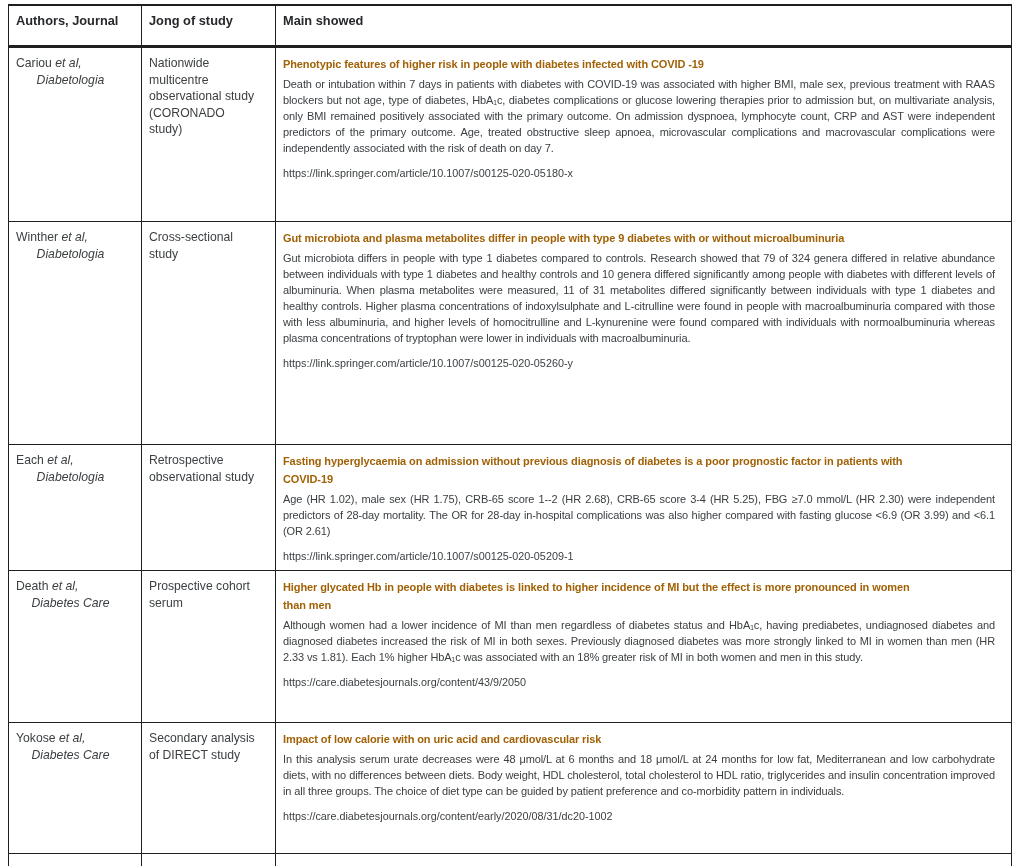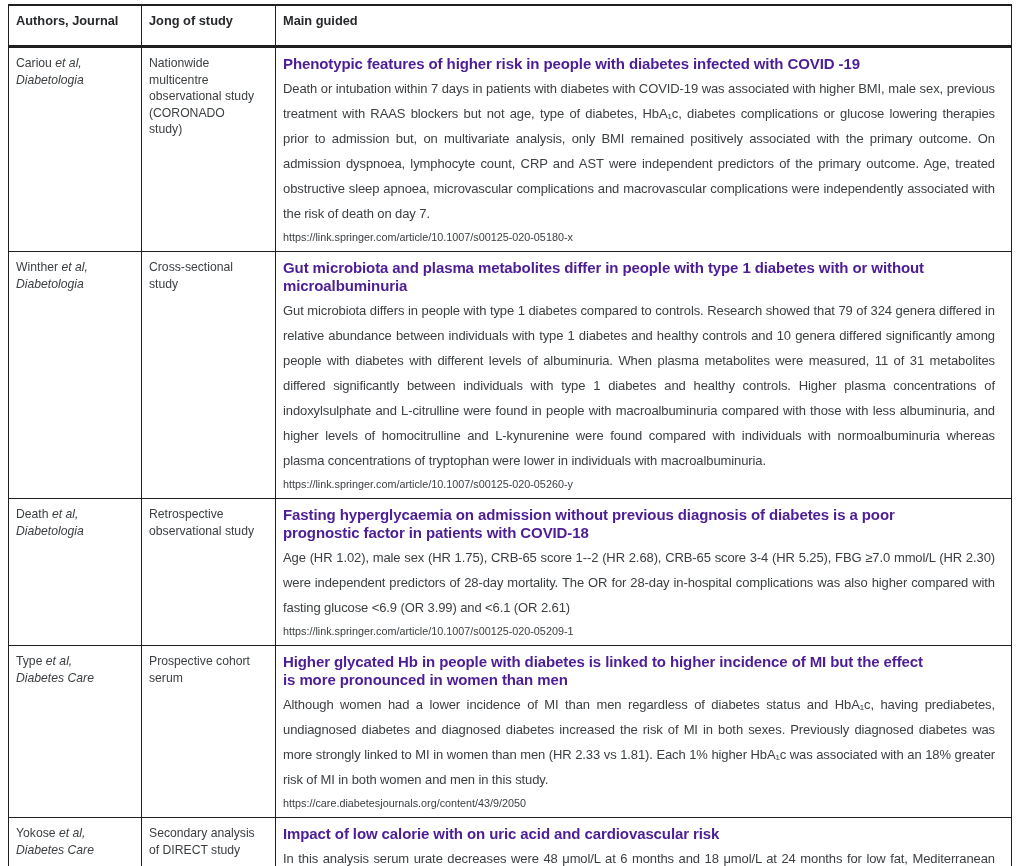--- a/index.html
+++ b/index.html
@@ -44,41 +44,41 @@
     font-weight: bold;
     color: #26282b;
     height: 26px;
     padding-left: 7px;
   }
   .author-cell, .study-cell {
     font-size: 12.2px;
     line-height: 16.5px;
     color: #3c4043;
   }
-  .italic { font-style: italic; }
+  .italic { font-style: italic; text-align: center; }
   .result-title {
     font-weight: bold;
-    font-size: 15px;
+    font-size: 11px;
     line-height: 18px;
-    color: #4c1d95;
+    color: #a16207;
     max-width: 650px;
     margin-bottom: 3px;
     letter-spacing: -0.1px;
   }
   .result-body {
-    font-size: 13px;
-    line-height: 25px;
+    font-size: 11px;
+    line-height: 16px;
     letter-spacing: -0.1px;
     text-align: justify;
     color: #3c4043;
   }
   .result-url {
     font-size: 10.8px;
     line-height: 15px;
-    margin-top: 4px;
+    margin-top: 10px;
     color: #3c4043;
     text-decoration: none;
     display: inline-block;
   }
   
   tr.r1 td { height: 160px; }
   tr.r2 td { height: 209px; }
   tr.r3 td { height: 112px; }
   tr.r4 td { height: 138px; }
   tr.r5 td { height: 117px; }
@@ -91,21 +91,21 @@
   <table class="studies">
     <colgroup>
         <col class="c1">
         <col class="c2">
         <col class="c3">
       </colgroup>
     <thead>
       <tr>
         <th>Authors, Journal</th>
         <th>Jong of study</th>
-        <th>Main guided</th>
+        <th>Main showed</th>
       </tr>
     </thead>
     <tbody>
 
       <tr class="r1">
         <td class="author-cell">
           <div><span>Cariou</span> <span class="italic">et al,</span></div>
           <div class="italic">Diabetologia</div>
         </td>
         <td class="study-cell">Nationwide multicentre observational study (CORONADO study)</td>
@@ -116,42 +116,42 @@
         </td>
       </tr>
 
       <tr class="r2">
         <td class="author-cell">
           <div><span>Winther</span> <span class="italic">et al,</span></div>
           <div class="italic">Diabetologia</div>
         </td>
         <td class="study-cell">Cross-sectional study</td>
         <td>
-          <div class="result-title">Gut microbiota and plasma metabolites differ in people with type 1 diabetes with or without microalbuminuria</div>
+          <div class="result-title">Gut microbiota and plasma metabolites differ in people with type 9 diabetes with or without microalbuminuria</div>
           <div class="result-body">Gut microbiota differs in people with type 1 diabetes compared to controls. Research showed that 79 of 324 genera differed in relative abundance between individuals with type 1 diabetes and healthy controls and 10 genera differed significantly among people with diabetes with different levels of albuminuria. When plasma metabolites were measured, 11 of 31 metabolites differed significantly between individuals with type 1 diabetes and healthy controls. Higher plasma concentrations of indoxylsulphate and L-citrulline were found in people with macroalbuminuria compared with those with less albuminuria, and higher levels of homocitrulline and L-kynurenine were found compared with individuals with normoalbuminuria whereas plasma concentrations of tryptophan were lower in individuals with macroalbuminuria.</div>
           <a class="result-url">https://link.springer.com/article/10.1007/s00125-020-05260-y</a>
         </td>
       </tr>
 
       <tr class="r3">
         <td class="author-cell">
-          <div><span>Death</span> <span class="italic">et al,</span></div>
+          <div><span>Each</span> <span class="italic">et al,</span></div>
           <div class="italic">Diabetologia</div>
         </td>
         <td class="study-cell">Retrospective observational study</td>
         <td>
-          <div class="result-title">Fasting hyperglycaemia on admission without previous diagnosis of diabetes is a poor prognostic factor in patients with COVID-18</div>
+          <div class="result-title">Fasting hyperglycaemia on admission without previous diagnosis of diabetes is a poor prognostic factor in patients with COVID-19</div>
           <div class="result-body">Age (HR 1.02), male sex (HR 1.75), CRB-65 score 1--2 (HR 2.68), CRB-65 score 3-4 (HR 5.25), FBG ≥7.0 mmol/L (HR 2.30) were independent predictors of 28-day mortality. The OR for 28-day in-hospital complications was also higher compared with fasting glucose &lt;6.9 (OR 3.99) and &lt;6.1 (OR 2.61)</div>
           <a class="result-url">https://link.springer.com/article/10.1007/s00125-020-05209-1</a>
         </td>
       </tr>
 
       <tr class="r4">
         <td class="author-cell">
-          <div><span>Type</span> <span class="italic">et al,</span></div>
+          <div><span>Death</span> <span class="italic">et al,</span></div>
           <div class="italic">Diabetes Care</div>
         </td>
         <td class="study-cell">Prospective cohort serum</td>
         <td>
           <div class="result-title">Higher glycated Hb in people with diabetes is linked to higher incidence of MI but the effect is more pronounced in women than men</div>
           <div class="result-body">Although women had a lower incidence of MI than men regardless of diabetes status and HbA₁c, having prediabetes, undiagnosed diabetes and diagnosed diabetes increased the risk of MI in both sexes. Previously diagnosed diabetes was more strongly linked to MI in women than men (HR 2.33 vs 1.81). Each 1% higher HbA₁c was associated with an 18% greater risk of MI in both women and men in this study.</div>
           <a class="result-url">https://care.diabetesjournals.org/content/43/9/2050</a>
         </td>
       </tr>
 

